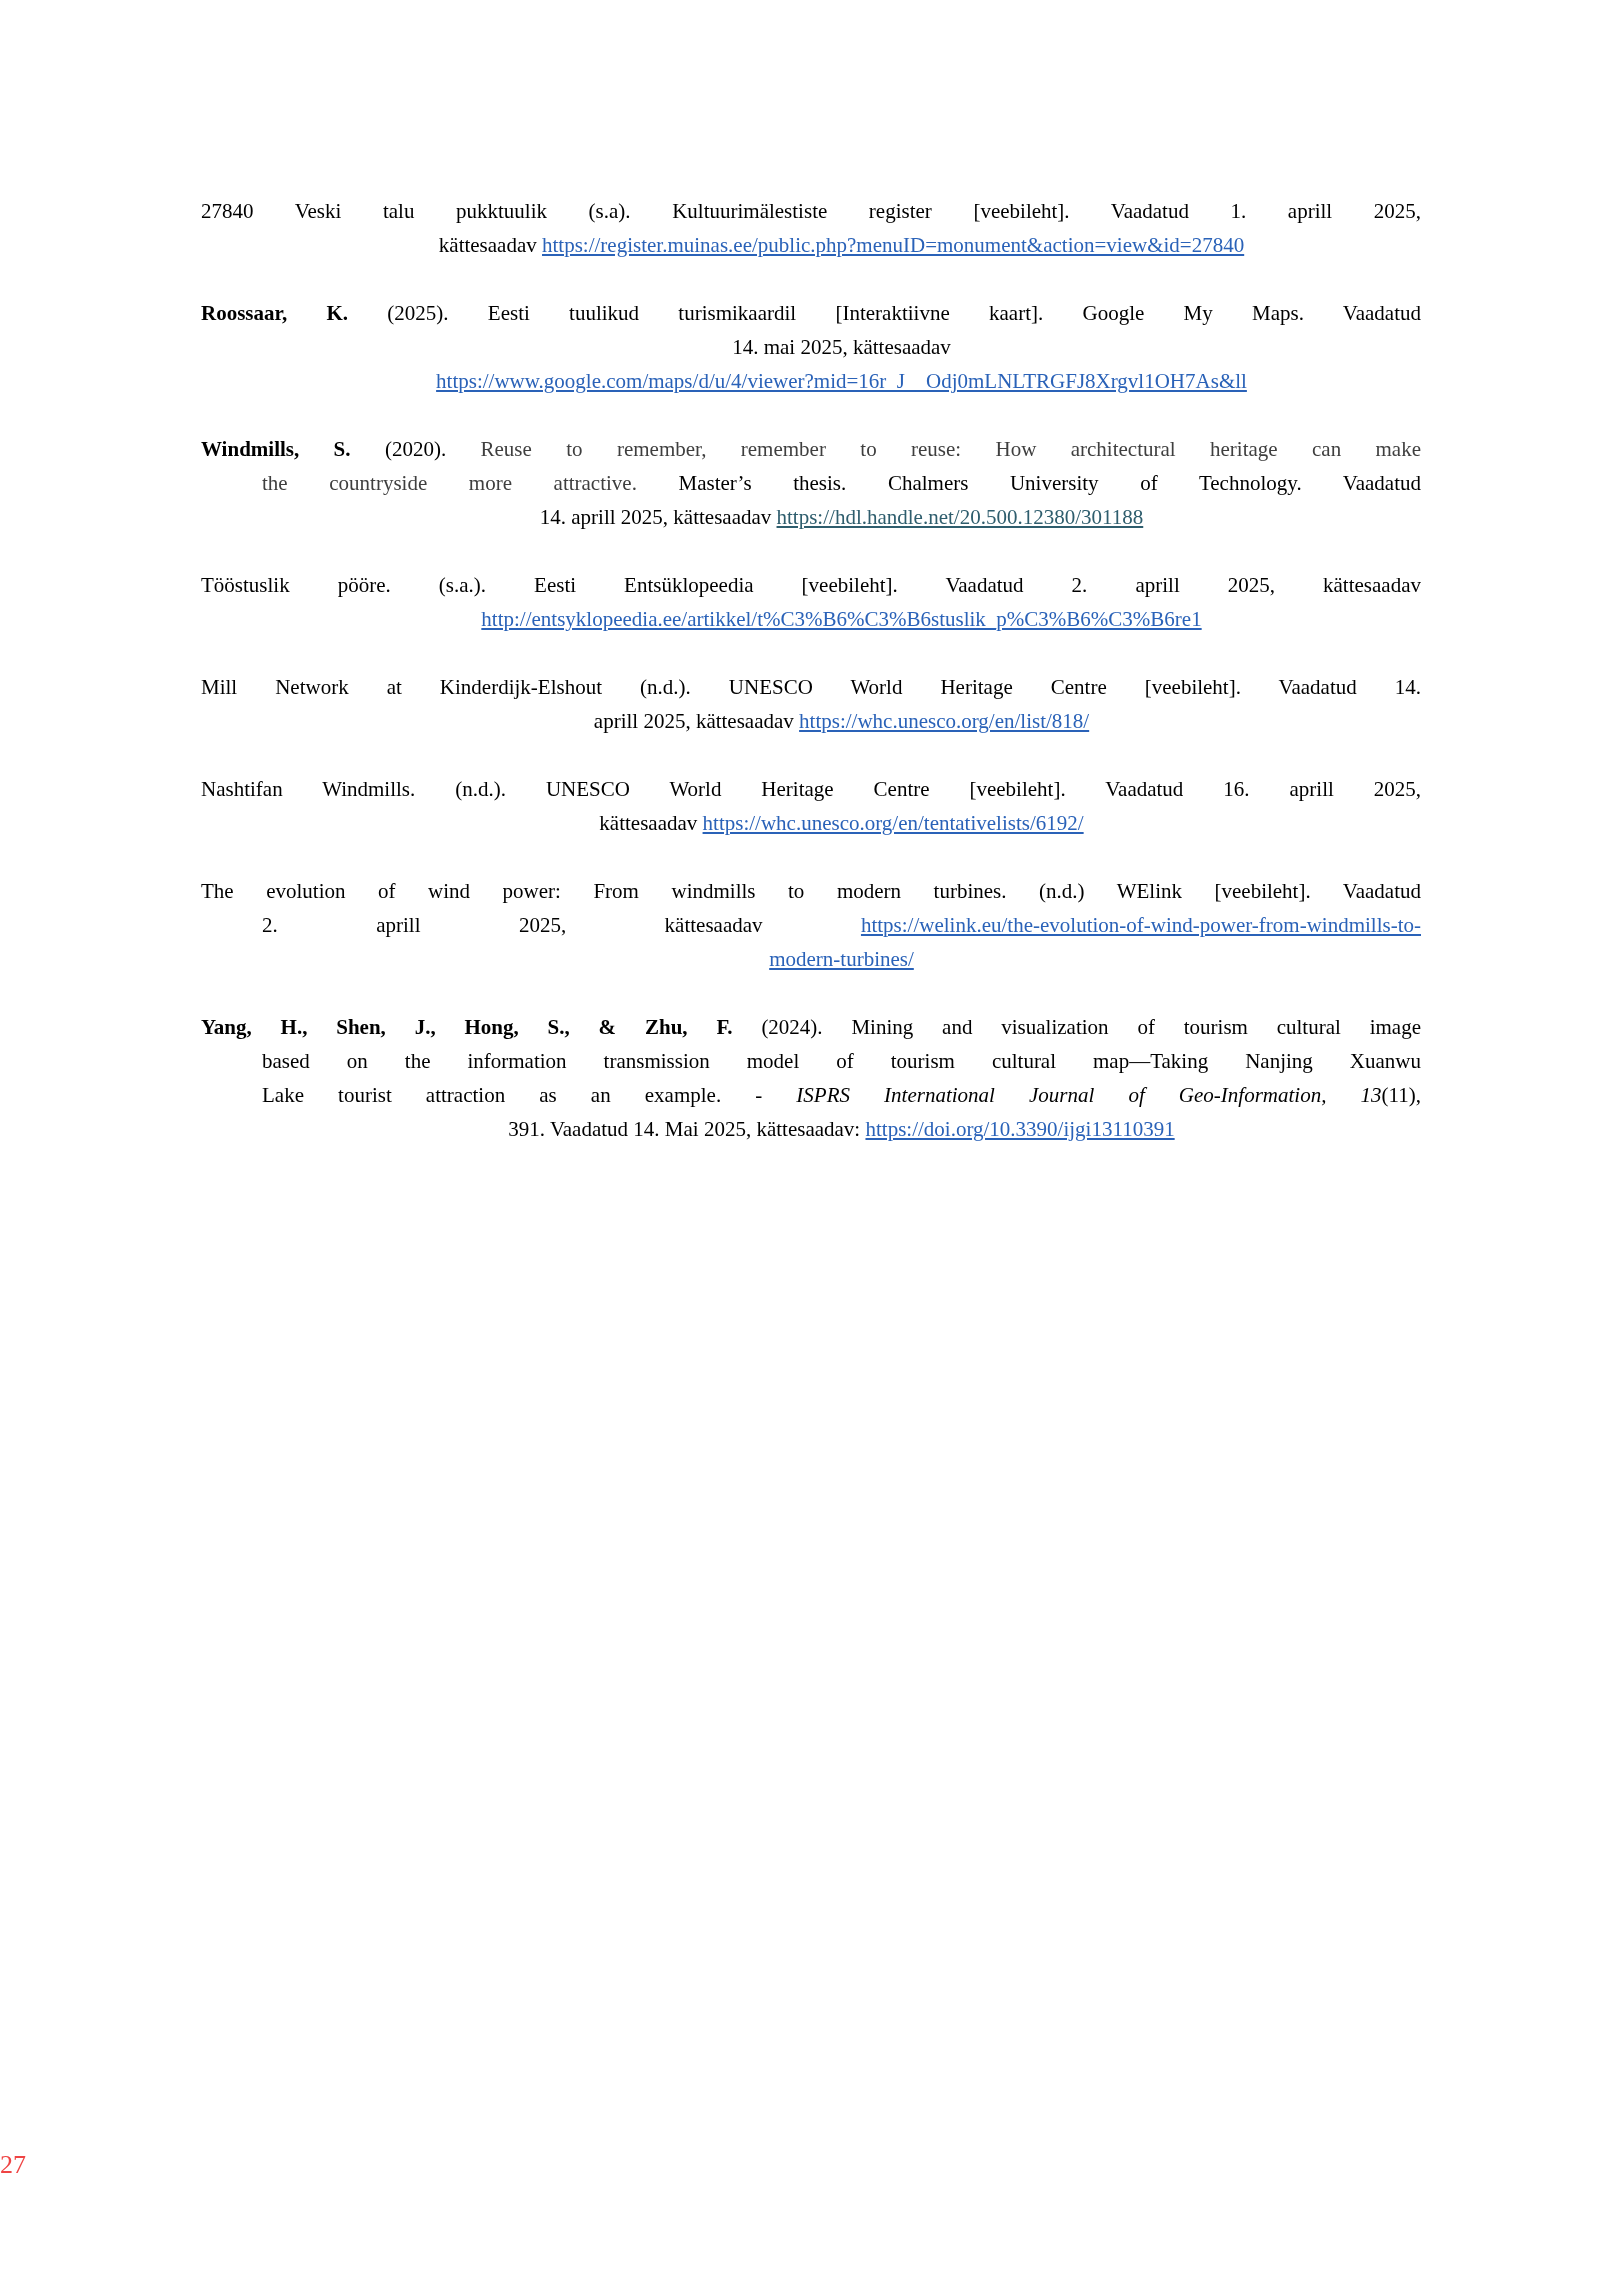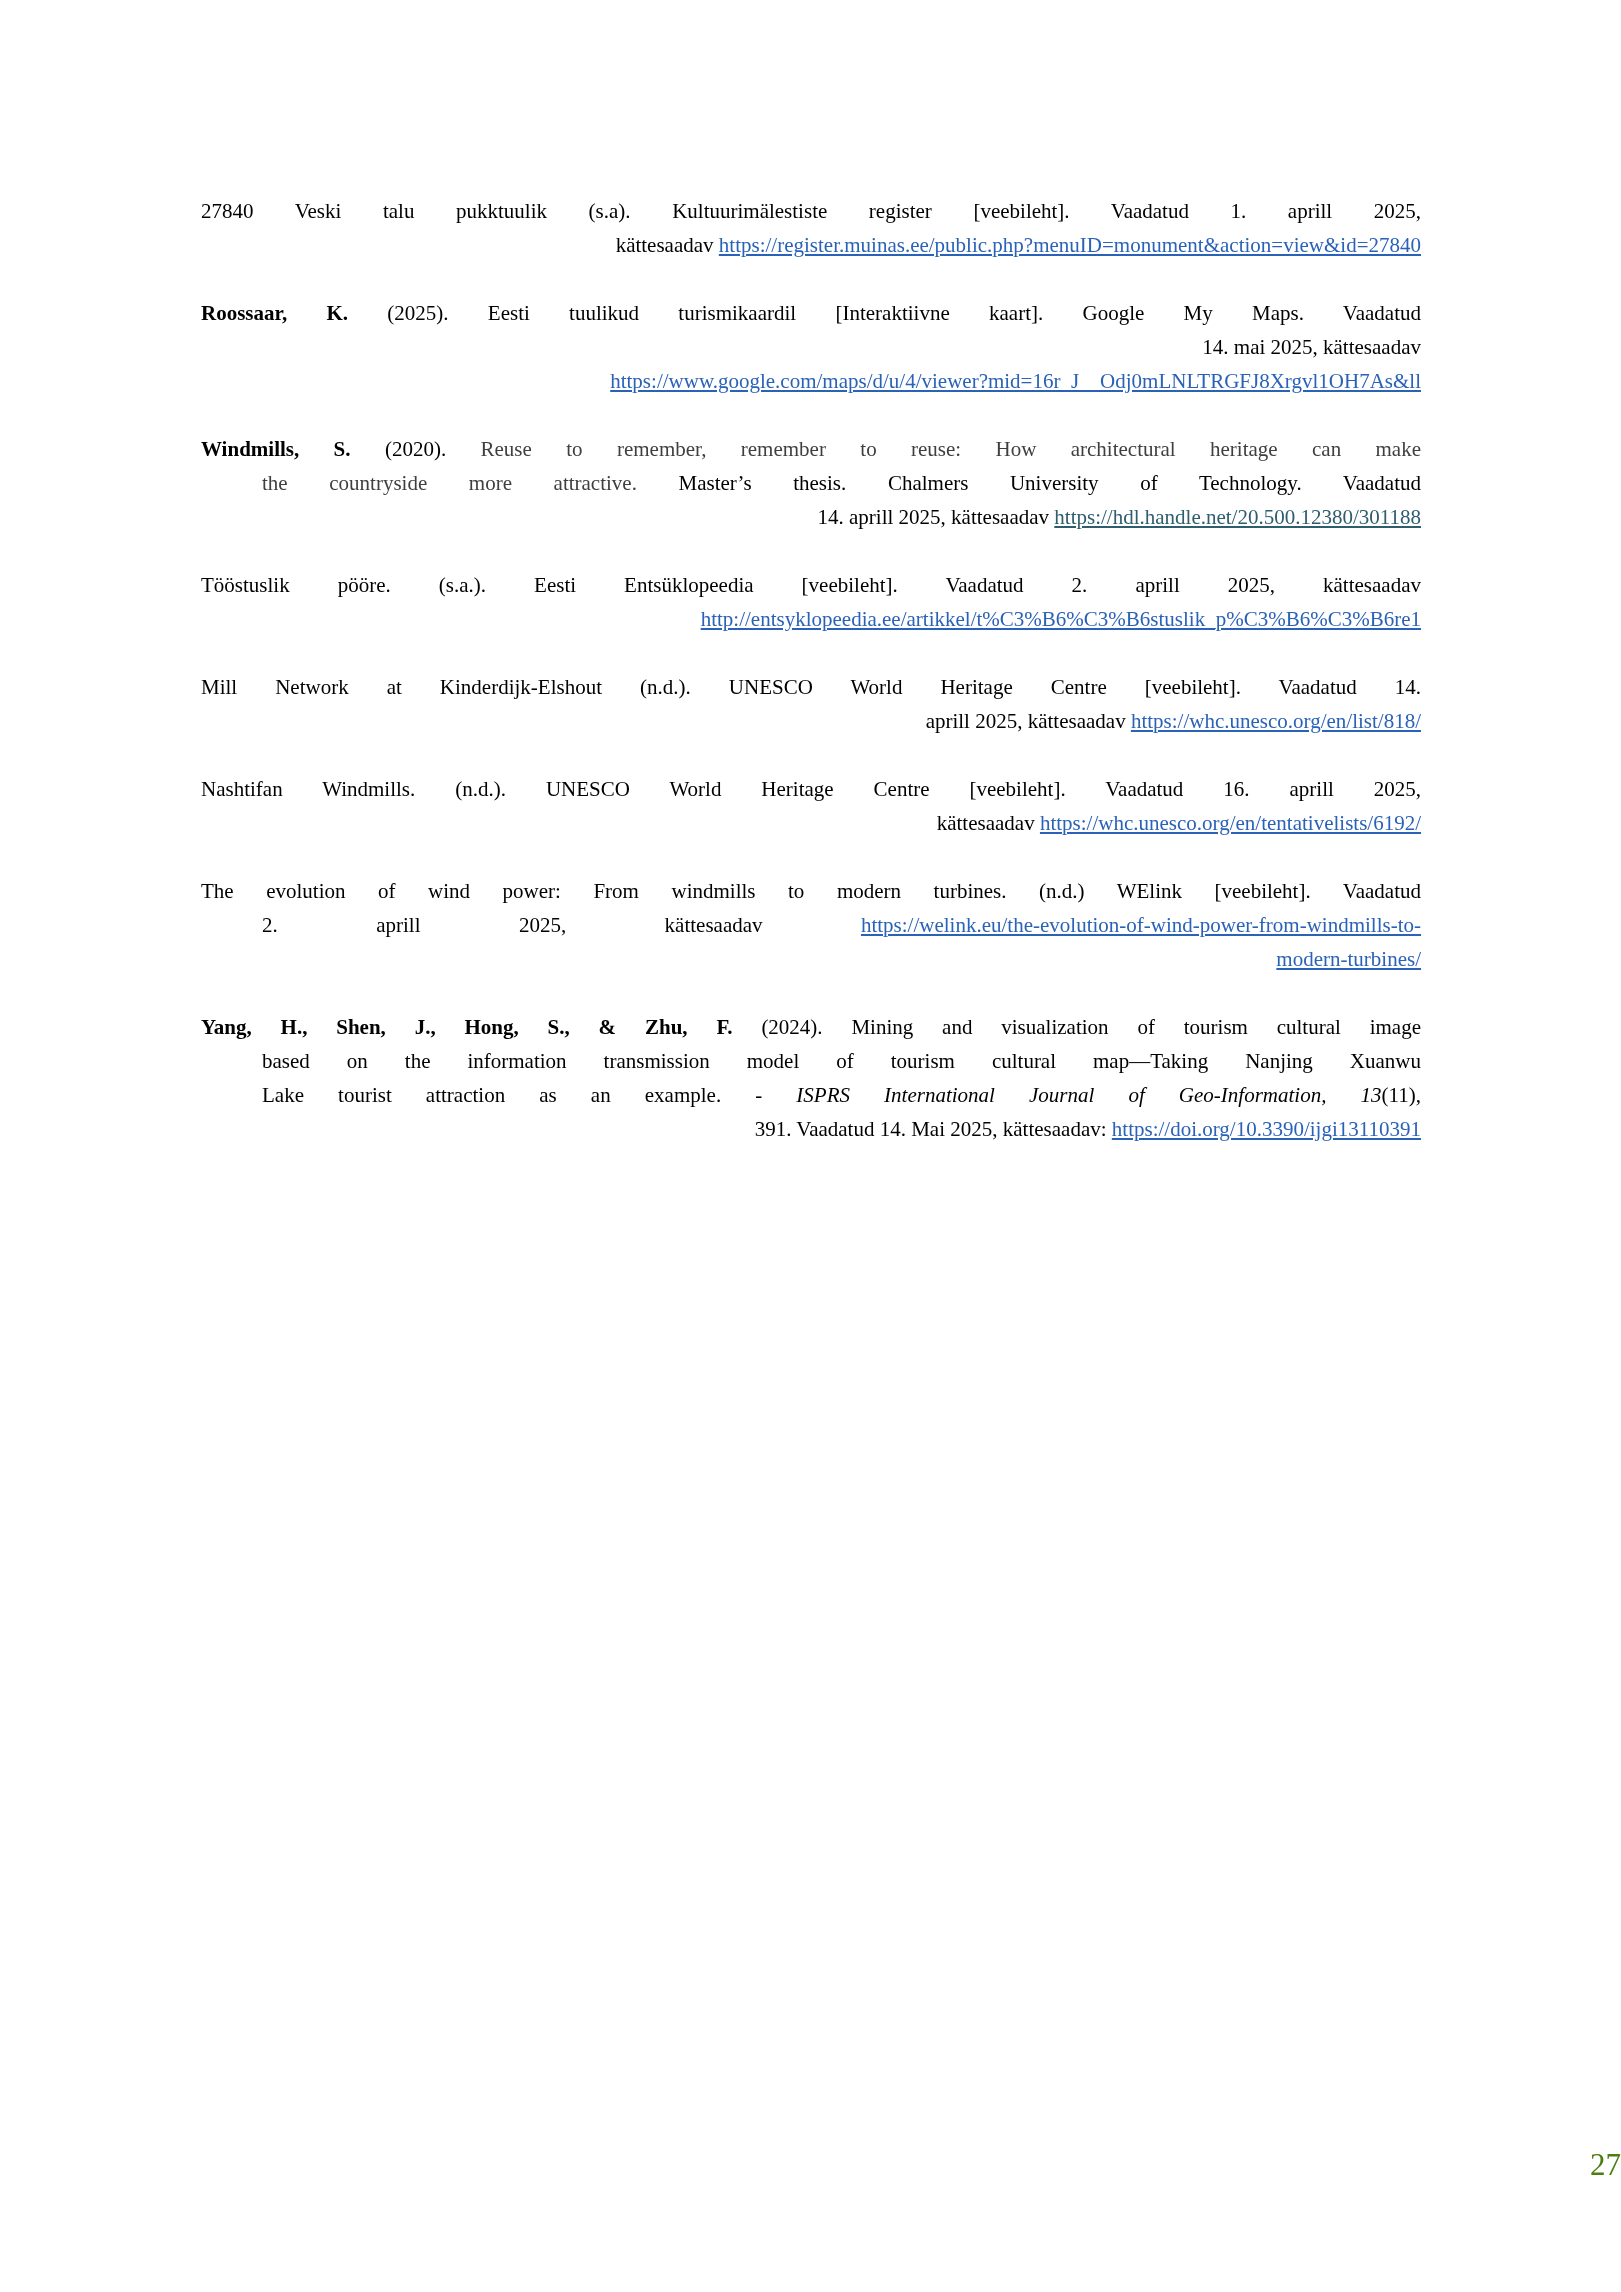--- a/index.html
+++ b/index.html
@@ -22,21 +22,21 @@
     top: 194px;
     width: 1220px;
   }
   .ref {
     font-size: 21px;
     line-height: 34px;
     margin: 0 0 34px 0;
     padding-left: 61px; 
   }
   .line {
-    text-align: right;
+    text-align: center;
     white-space: normal;
   }
   .line.first {
     text-indent: -61px;
   }
   .line.j {
     text-align: justify;
     text-align-last: justify;
   }
   .seg-n  { color: #000000; }
@@ -47,24 +47,24 @@
     text-decoration: underline;
     cursor: pointer;
   }
   a.seg-l  { color: var(--link-blue, #2a62b8); }
   a.seg-lt { color: var(--link-teal, #2e5d6d); }
   .page-number {
     position: absolute;
     top: 2148px;
     left: 0;
     width: 100%;
-    text-align: right;
-    font-size: 31px;
+    text-align: left;
+    font-size: 26px;
     line-height: 34px;
-    color: #4d7c0f;
+    color: #ef4444;
   }
 </style>
 </head>
 <body>
 
 <div class="page">
   <div class="refs">
       <div class="ref">
         <div class="line first j"><span class="seg-n">27840 Veski talu pukktuulik (s.a). Kultuurimälestiste register [veebileht]. Vaadatud 1. aprill 2025,</span></div>
         <div class="line"><span class="seg-n">kättesaadav </span><a class="seg-l">https://register.muinas.ee/public.php?menuID=monument&amp;action=view&amp;id=27840</a></div>

